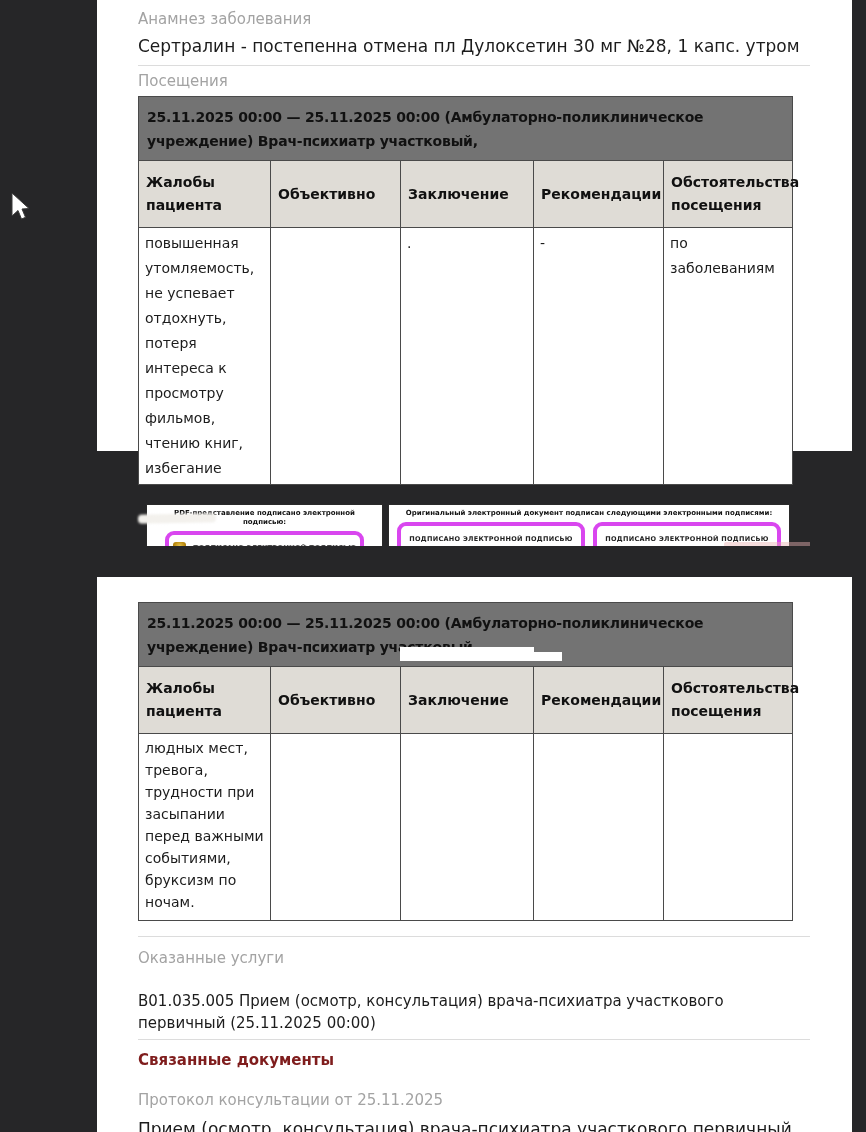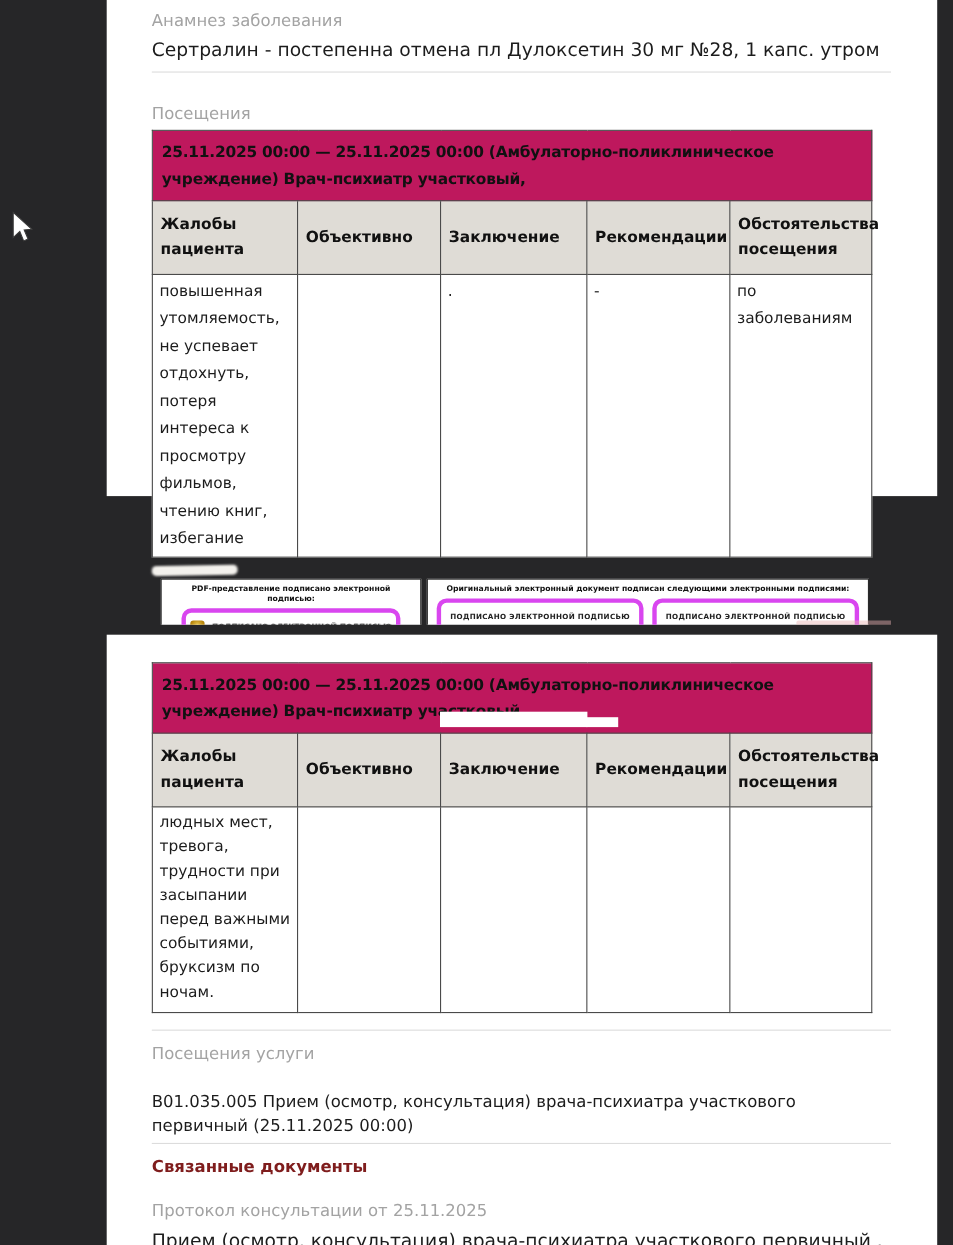--- a/index.html
+++ b/index.html
@@ -15,21 +15,21 @@
   .content{margin-left:41px;width:672px;position:relative;}
 
   .lbl{color:#a3a3a3;font-size:15px;line-height:20px;}
   .txt{color:#1c1c1c;font-size:17px;line-height:20px;}
   .hr{border-top:1px solid #dcdcdc;height:0;width:672px;}
 
   
   table.visit{border-collapse:collapse;table-layout:fixed;width:654px;background:#fff;}
   table.visit td{border:1px solid #4a4a4a;}
   tr.cap td{
-    background:#be185d;height:55px;padding:4px 8px;vertical-align:middle;
+    background:#737373;height:55px;padding:4px 8px;vertical-align:middle;
     font-weight:700;font-size:14px;line-height:24px;color:#111;letter-spacing:-0.2px;
   }
   tr.hdr td{
     background:#dfdcd6;height:58px;padding:4px 7px;vertical-align:middle;
     font-weight:700;font-size:14px;line-height:23px;color:#111;
   }
   tr.row td{
     height:178px;padding:3px 6px;vertical-align:top;
     font-size:14px;line-height:25px;color:#1c1c1c;
   }
@@ -71,21 +71,21 @@
   .cursor{position:absolute;left:10px;top:192px;z-index:10;}
 </style>
 </head>
 <body>
 
 <div class="page" id="page1">
   <div class="content">
     <div class="lbl" style="padding-top:9px;">Анамнез заболевания</div>
     <div class="txt" style="margin-top:7px;">Сертралин - постепенна отмена пл Дулоксетин 30 мг №28, 1 капс. утром</div>
     <div class="hr" style="margin-top:9px;"></div>
-    <div class="lbl" style="margin-top:27px;">Посещения</div>
+    <div class="lbl" style="margin-top:5px;">Посещения</div>
 
     <table class="visit" style="margin-top:5px;">
       <colgroup>
           <col class="c1">
           <col class="c2">
           <col class="c3">
           <col class="c4">
           <col class="c5">
         </colgroup>
       <tbody>
@@ -161,21 +161,21 @@
         <td>людных мест, тревога, трудности при засыпании перед важными событиями, бруксизм по ночам.</td>
         <td></td>
         <td></td>
         <td></td>
         <td></td>
       </tr>
     </tbody>
       </table>
 
     <div class="hr" style="margin-top:15px;"></div>
-    <div class="lbl" style="margin-top:11px;">Посещения услуги</div>
+    <div class="lbl" style="margin-top:11px;">Оказанные услуги</div>
     <div class="svc-txt" style="margin-top:22px;">В01.035.005 Прием (осмотр, консультация) врача-психиатра участкового первичный (25.11.2025 00:00)</div>
     <div class="hr" style="margin-top:5px;"></div>
     <div class="rel-hdr" style="margin-top:10px;">Связанные документы</div>
     <div class="lbl" style="margin-top:20px;">Протокол консультации от 25.11.2025</div>
     <div class="txt" style="margin-top:8px;line-height:22px;">Прием (осмотр, консультация) врача-психиатра участкового первичный .</div>
     <div class="hr" style="margin-top:0;"></div>
 
   </div>
 </div>
 

